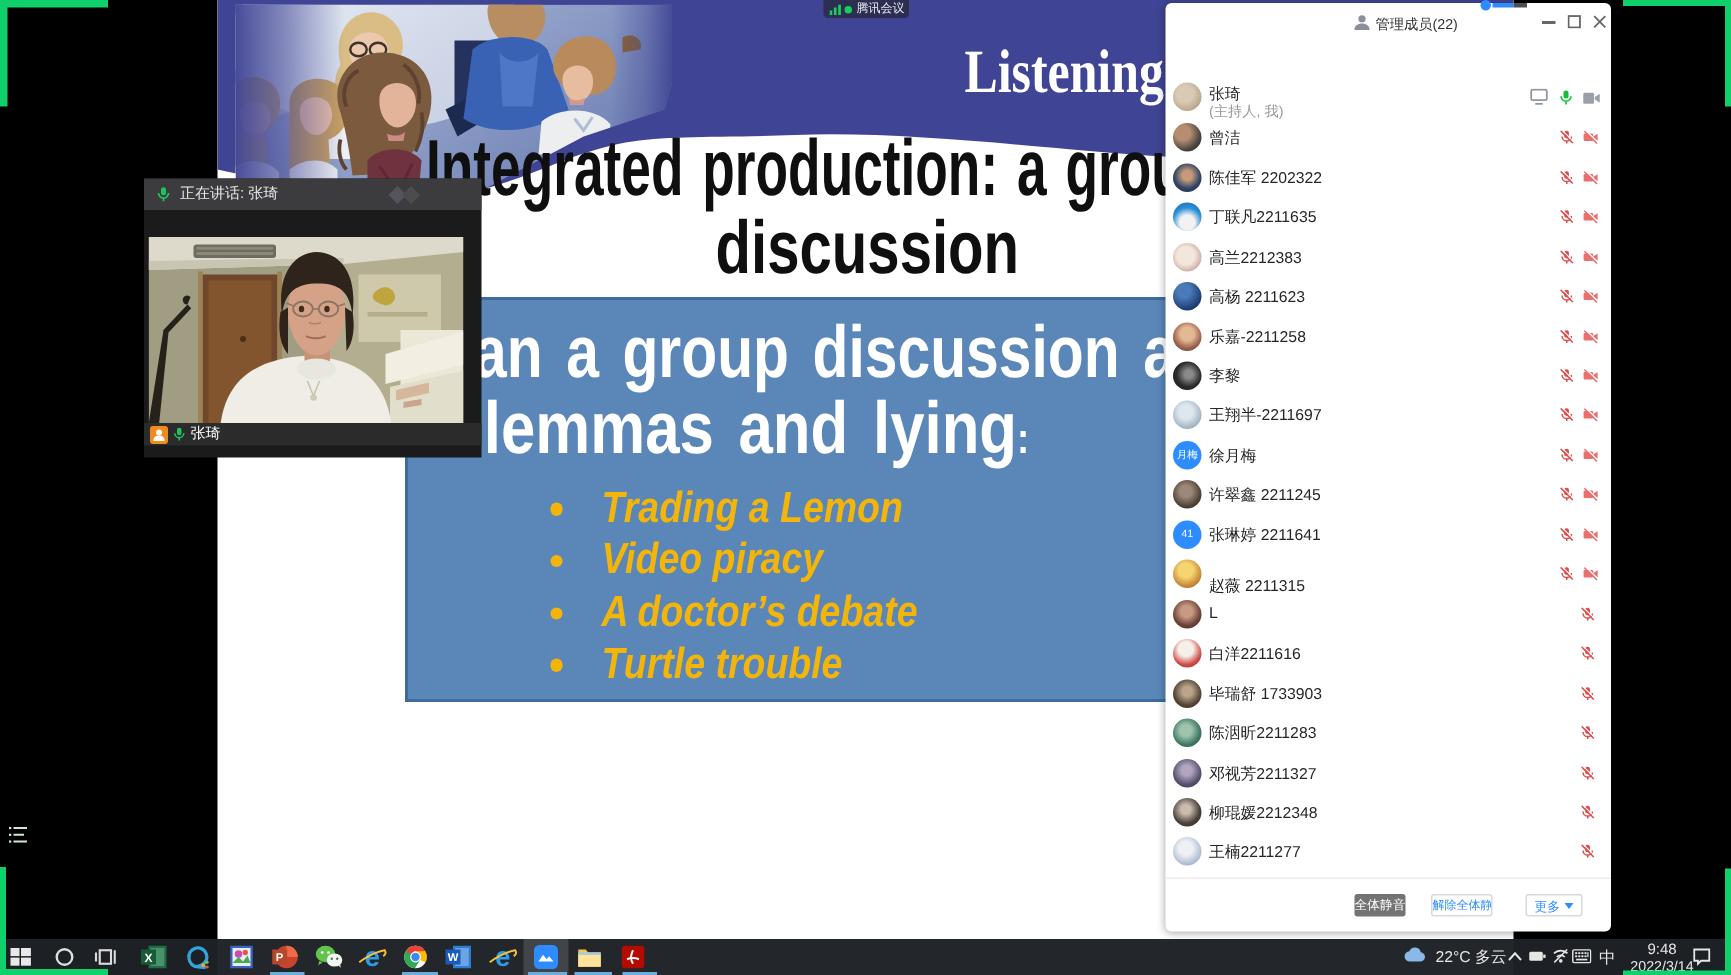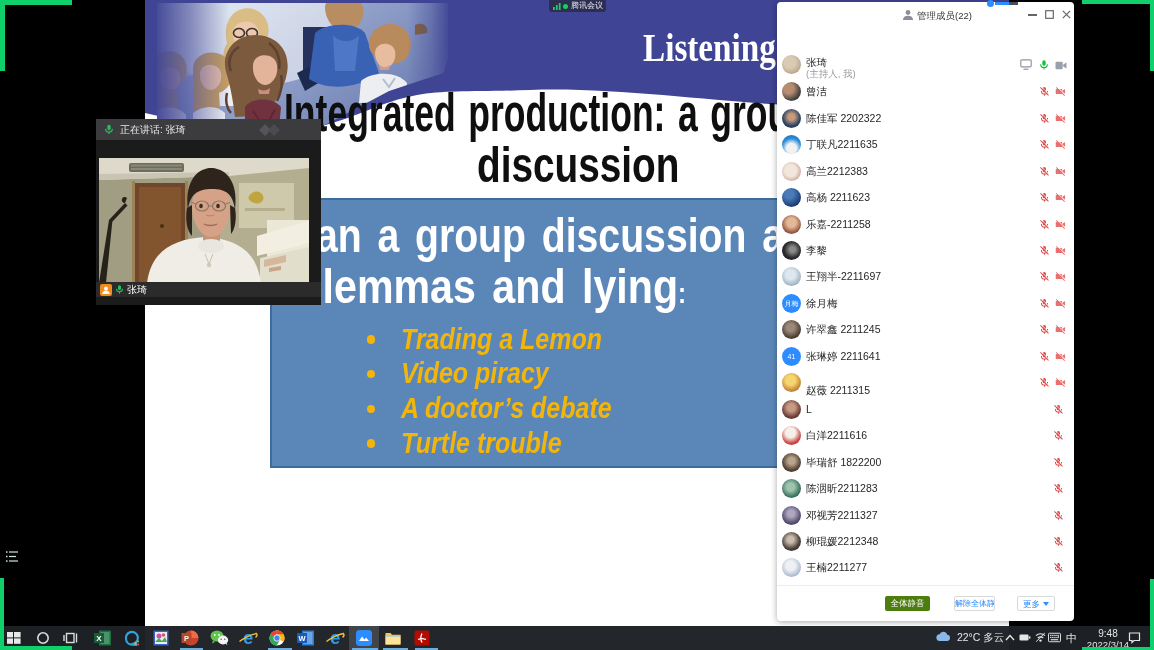--- a/index.html
+++ b/index.html
@@ -498,21 +498,21 @@
 <svg class="abs" style="left:275.5px;top:428.15px" width="11" height="11" viewBox="0 0 12 12">
 <g stroke="#e04b4b" fill="none" stroke-width="1.1">
 <rect x="4.1" y="1.2" width="3.5" height="5.6" rx="1.7" fill="#e04b4b" stroke="none"></rect>
 <path d="M2.6 5.4 a3.4 3.4 0 0 0 6.8 0"></path>
           <line x1="6" y1="8.8" x2="6" y2="10.6"></line>
 <line x1="1.6" y1="1.4" x2="10.4" y2="10.2" stroke="#e04b4b" stroke-width="1.2"></line>
 <line x1="2.4" y1="0.6" x2="11.2" y2="9.4" stroke="#fff" stroke-width="0.8"></line>
 </g>
       </svg>
 <div class="av" style="left:5px;top:450.6px;background:radial-gradient(circle at 50% 42%, #baa58c 0 22%, #564638 62%, #2e241c);"></div>
-      <div class="nm" style="top:453.6px">毕瑞舒 1822200</div>
+      <div class="nm" style="top:453.6px">毕瑞舒 1733903</div>
 <svg class="abs" style="left:275.5px;top:454.6px" width="11" height="11" viewBox="0 0 12 12">
 <g stroke="#e04b4b" fill="none" stroke-width="1.1">
 <rect x="4.1" y="1.2" width="3.5" height="5.6" rx="1.7" fill="#e04b4b" stroke="none"></rect>
 <path d="M2.6 5.4 a3.4 3.4 0 0 0 6.8 0"></path>
           <line x1="6" y1="8.8" x2="6" y2="10.6"></line>
 <line x1="1.6" y1="1.4" x2="10.4" y2="10.2" stroke="#e04b4b" stroke-width="1.2"></line>
 <line x1="2.4" y1="0.6" x2="11.2" y2="9.4" stroke="#fff" stroke-width="0.8"></line>
 </g>
       </svg>
 <div class="av" style="left:5px;top:477.1px;background:radial-gradient(circle at 45% 42%, #9fc3ae 0 25%, #3f7a63 62%, #24493c);"></div>
@@ -553,21 +553,21 @@
 <svg class="abs" style="left:275.5px;top:560.4px" width="11" height="11" viewBox="0 0 12 12">
 <g stroke="#e04b4b" fill="none" stroke-width="1.1">
 <rect x="4.1" y="1.2" width="3.5" height="5.6" rx="1.7" fill="#e04b4b" stroke="none"></rect>
 <path d="M2.6 5.4 a3.4 3.4 0 0 0 6.8 0"></path>
           <line x1="6" y1="8.8" x2="6" y2="10.6"></line>
 <line x1="1.6" y1="1.4" x2="10.4" y2="10.2" stroke="#e04b4b" stroke-width="1.2"></line>
 <line x1="2.4" y1="0.6" x2="11.2" y2="9.4" stroke="#fff" stroke-width="0.8"></line>
 </g>
       </svg>
   <div class="abs" style="left:0;top:583px;width:297px;height:1px;background:#ececec"></div>
-  <div class="btn" style="left:108px;width:45px;background:#4d7c0f;color:#fff">全体静音</div>
+  <div class="btn" style="left:126px;width:34px;background:#737373;color:#fff">全体静音</div>
   <div class="btn" style="left:177px;width:41px;background:#fff;border:1px solid #d9d9d9;color:#2d8cff;font-size:8px">解除全体静音</div>
   <div class="btn" style="left:240px;width:38px;background:#fff;border:1px solid #d9d9d9;color:#2d8cff">更多<span style="display:inline-block;width:0;height:0;border-left:3.5px solid transparent;border-right:3.5px solid transparent;border-top:4px solid #2d8cff;margin-left:3px;vertical-align:1px"></span></div>
 </div>
 
 <div class="abs" style="left:995px;top:2px;width:14px;height:2.5px;background:#2d8cff"></div>
 <div class="abs" style="left:1009px;top:2px;width:9px;height:2.5px;background:#4a4e55"></div>
 <div class="abs" style="left:987px;top:0;width:7px;height:7px;border-radius:50%;background:#2d8cff"></div>
 
 <div id="taskbar">
   <div class="abs" style="left:145px;top:0;width:864px;height:24.5px;background:#23262b"></div>

